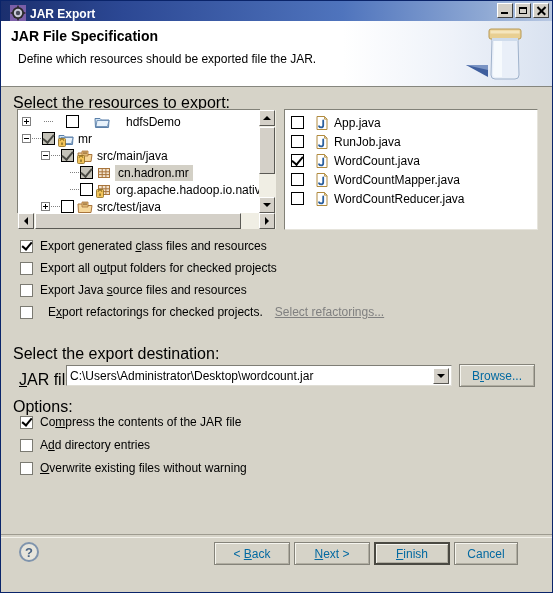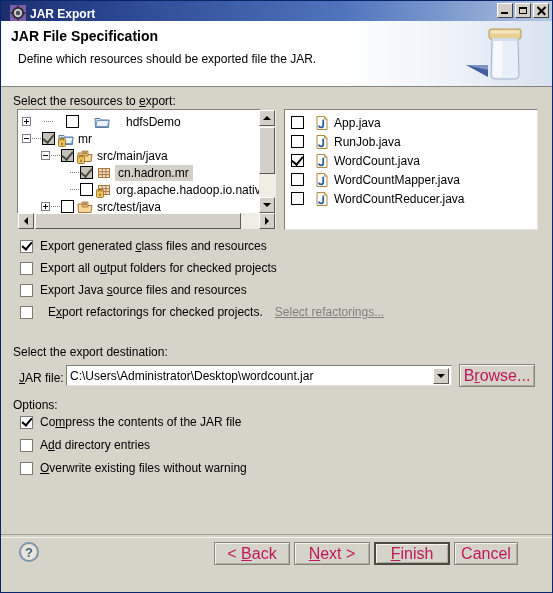--- a/index.html
+++ b/index.html
@@ -97,21 +97,21 @@
 
   
   .body {
     position: relative;
     height: 505px;
     background: #d6d3c8;
     box-sizing: border-box;
   }
   .lbl {
     position: absolute;
-    font-size: 12px;
+    font-size: 16px;
     color: #000;
     white-space: nowrap;
   }
   .u { text-decoration: underline; }
 
   
   .pane {
     position: absolute;
     background: #ffffff;
     border: 1px solid #828178;
@@ -268,22 +268,22 @@
 
   
   .btn {
     position: absolute;
     background: #d6d3c8;
     border: 1px solid #85837a;
     box-sizing: border-box;
     display: flex;
     align-items: center;
     justify-content: center;
-    font-size: 16px;
-    color: #be185d;
+    font-size: 12px;
+    color: #0369a1;
     cursor: default;
     box-shadow: inset 1px 1px 0 #f6f5ef, inset -1px -1px 0 #b0ada1;
     text-align: right;
   }
   .btn.default {
     border: 2px solid #4a4942;
   }
 
   
   .sep {

